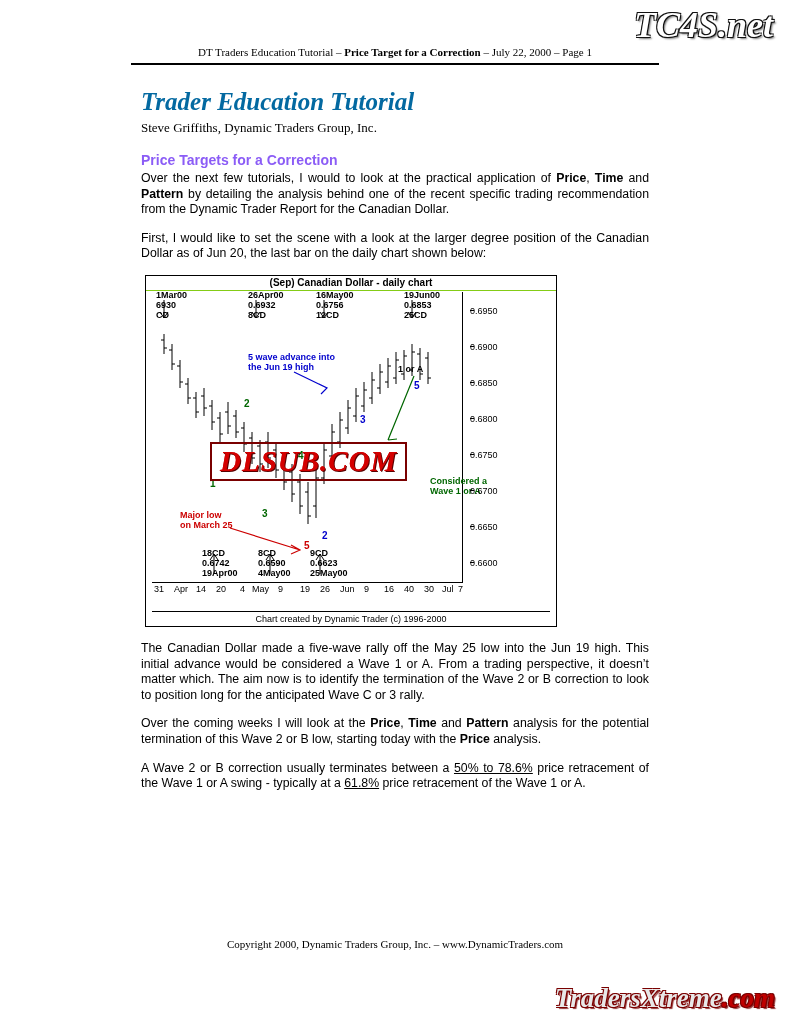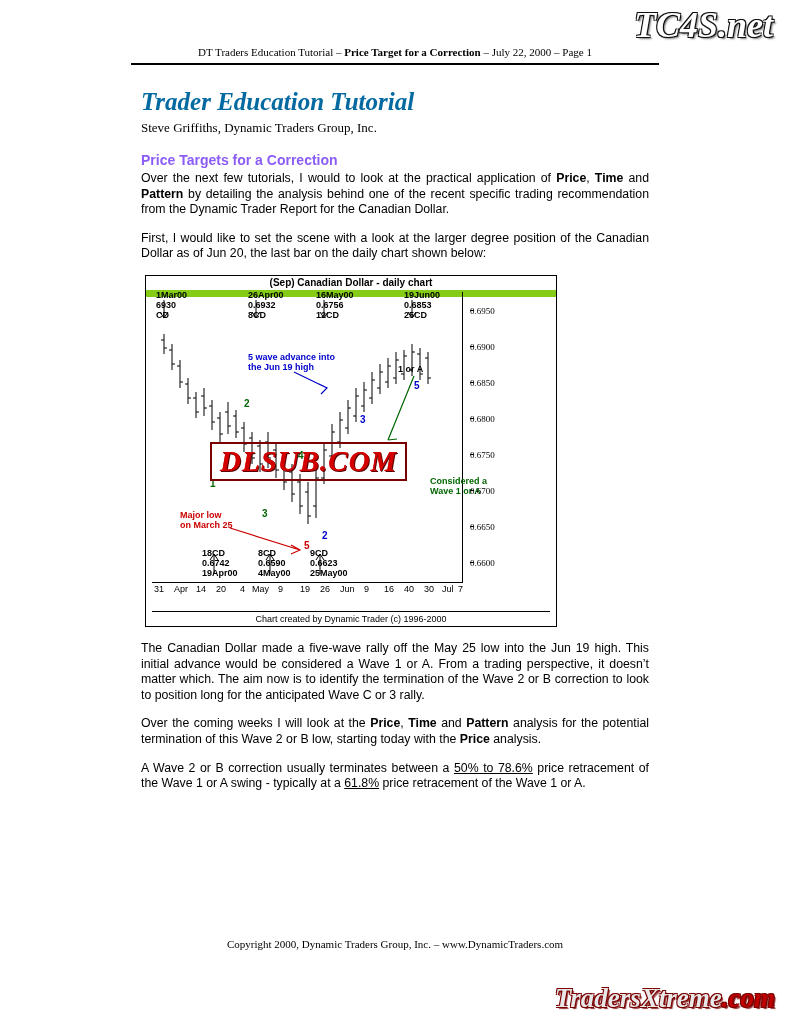--- a/index.html
+++ b/index.html
@@ -68,32 +68,32 @@
   .chart-wrap{
     position:relative;margin:4px 0 14px 0;
     width:410px;height:350px;
     border:1px solid #000;background:#fff;
     left:4px;
   }
   .chart-title{
     position:absolute;left:0;top:0;width:100%;height:14px;
     text-align:center;font-family:"Liberation Sans",sans-serif;
     font-size:10px;font-weight:bold;background:#fff;
-    border-bottom:7px solid #84cc16;line-height:14px;
+    border-bottom:1px solid #84cc16;line-height:14px;
   }
   .chart-inner{
     position:absolute;left:6px;top:16px;right:6px;bottom:26px;
   }
   .plot{
     position:absolute;left:0;top:0;width:310px;height:290px;
     border-right:1px solid #000;border-bottom:1px solid #000;
   }
   .axis-labels{
     position:absolute;left:314px;top:0;width:90px;height:290px;
-    font-family:Liberation Serif, serif;font-size:9px;
+    font-family:Liberation Sans, sans-serif;font-size:9px;
   }
   .axis-labels div{position:absolute;left:4px;white-space:nowrap;}
   .axis-tick{position:absolute;left:0;width:4px;height:1px;background:#000;}
 
   .xaxis{
     position:absolute;left:0;top:292px;width:310px;height:12px;
     font-family:"Liberation Sans",sans-serif;font-size:9px;
   }
   .xaxis span{position:absolute;top:0;}
 

